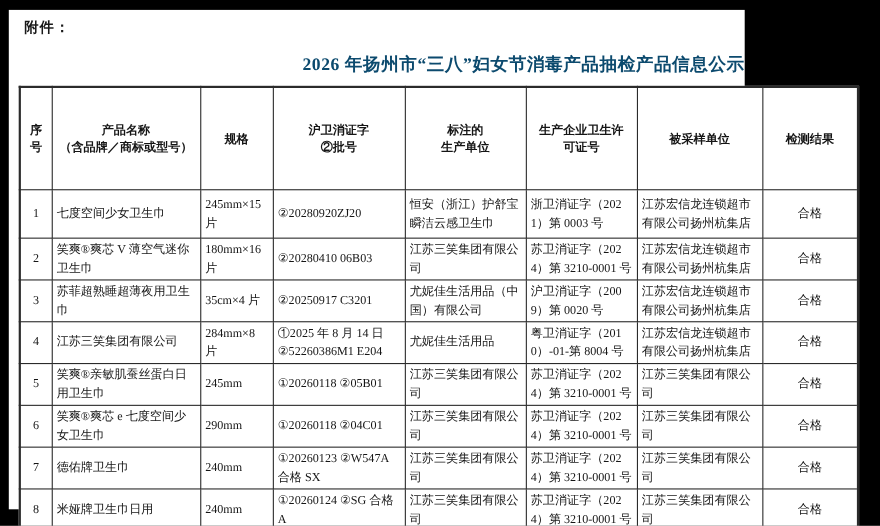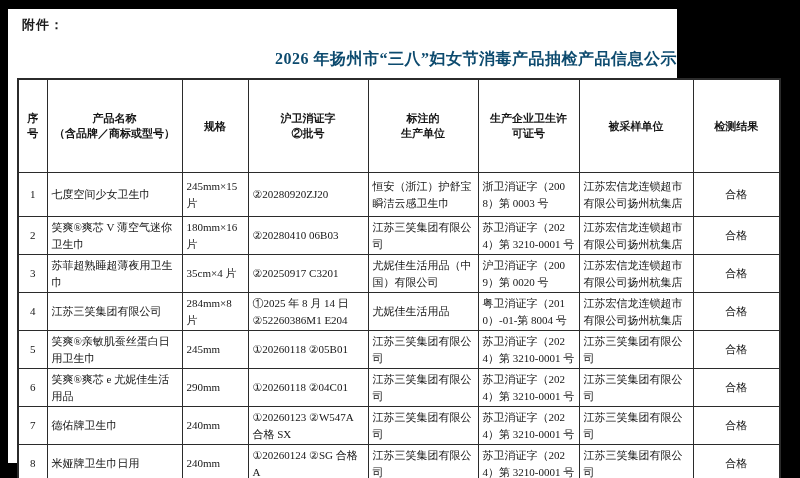--- a/index.html
+++ b/index.html
@@ -109,21 +109,21 @@
         <th>检测结果</th>
       </tr>
     </thead>
     <tbody id="doc-body">
         <tr style="height: 44px;">
           <td class="c-seq">1</td>
           <td class="c-product-name">七度空间少女卫生巾</td>
           <td class="c-spec">245mm×15 片</td>
           <td class="c-batch">②20280920ZJ20</td>
           <td class="c-producer">恒安（浙江）护舒宝瞬洁云感卫生巾</td>
-          <td class="c-license">浙卫消证字（2008）第 0003 号</td>
+          <td class="c-license">浙卫消证字（2021）第 0003 号</td>
           <td class="c-sampled-unit">江苏宏信龙连锁超市有限公司扬州杭集店</td>
           <td class="c-result">合格</td>
         </tr>
         <tr style="height: 37px;">
           <td class="c-seq">2</td>
           <td class="c-product-name">笑爽®爽芯 V 薄空气迷你卫生巾</td>
           <td class="c-spec">180mm×16 片</td>
           <td class="c-batch">②20280410 06B03</td>
           <td class="c-producer">江苏三笑集团有限公司</td>
           <td class="c-license">苏卫消证字（2024）第 3210-0001 号</td>
@@ -156,21 +156,21 @@
           <td class="c-product-name">笑爽®亲敏肌蚕丝蛋白日用卫生巾</td>
           <td class="c-spec">245mm</td>
           <td class="c-batch">①20260118 ②05B01</td>
           <td class="c-producer">江苏三笑集团有限公司</td>
           <td class="c-license">苏卫消证字（2024）第 3210-0001 号</td>
           <td class="c-sampled-unit">江苏三笑集团有限公司</td>
           <td class="c-result">合格</td>
         </tr>
         <tr style="height: 37px;">
           <td class="c-seq">6</td>
-          <td class="c-product-name">笑爽®爽芯 e 尤妮佳生活用品</td>
+          <td class="c-product-name">笑爽®爽芯 e 七度空间少女卫生巾</td>
           <td class="c-spec">290mm</td>
           <td class="c-batch">①20260118 ②04C01</td>
           <td class="c-producer">江苏三笑集团有限公司</td>
           <td class="c-license">苏卫消证字（2024）第 3210-0001 号</td>
           <td class="c-sampled-unit">江苏三笑集团有限公司</td>
           <td class="c-result">合格</td>
         </tr>
         <tr style="height: 35px;">
           <td class="c-seq">7</td>
           <td class="c-product-name">德佑牌卫生巾</td>

